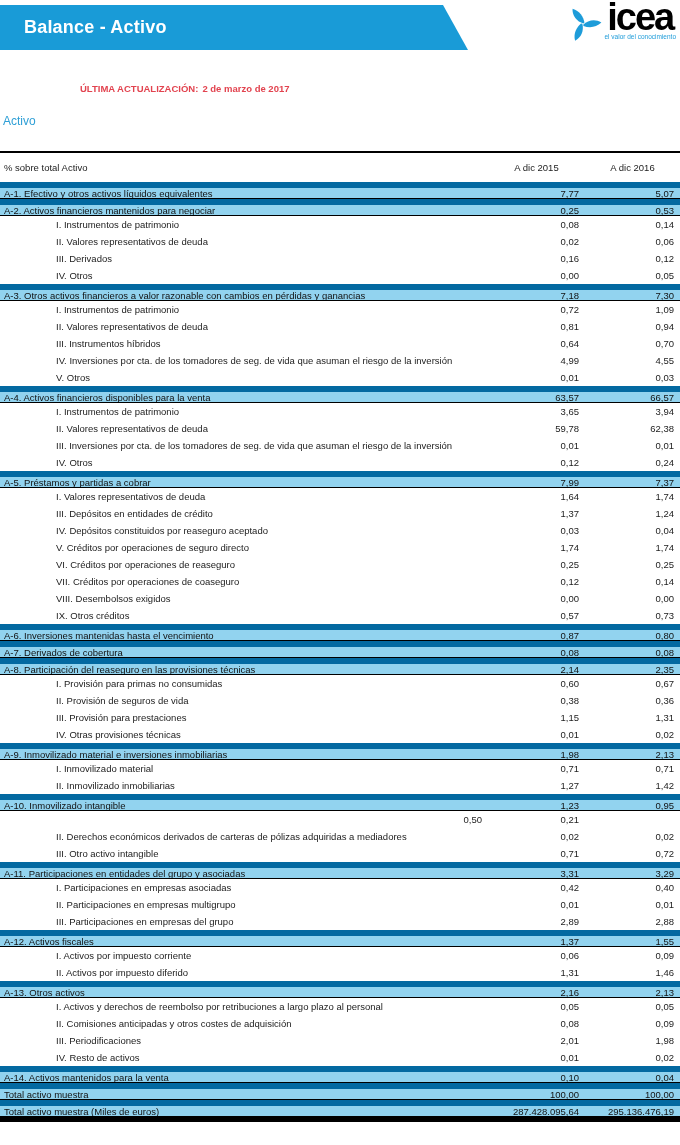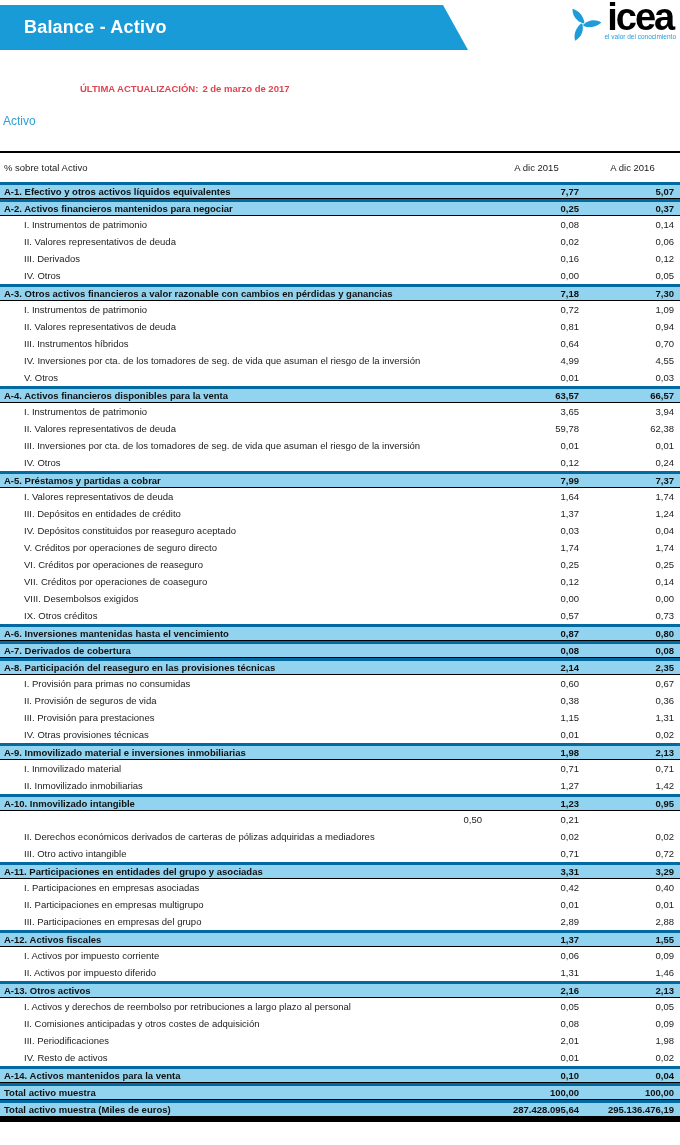--- a/index.html
+++ b/index.html
@@ -38,28 +38,28 @@
 
   .row { display:grid; grid-template-columns:1fr 97px 95px; height:17px; }
   .cell { display:flex; align-items:center; box-sizing:border-box; font-size:9.5px; overflow:hidden; white-space:nowrap; }
   .label-cell { padding-left:4px; }
   .value-cell { justify-content:flex-end; padding-right:6px; }
 
   .thead { height:29px; }
   .thead .year-cell { justify-content:center; color:#222; }
   .thead .label-cell { color:#222; }
 
-  .row.sub .label-cell { padding-left:24px; }
+  .row.sub .label-cell { padding-left:56px; }
   .row.sub .cell { color:#222; }
 
   .row.section .cell, .row.total .cell {
     background:#92D3EF;
-    border-top:3px solid #0369a1;
+    border-top:6px solid #0369a1;
     border-bottom:1px solid #000;
-    font-weight:bold;
+    font-weight:normal;
     color:#111;
     text-align:right;
   }
 </style>
 </head>
 <body>
 
 <div class="page">
 
   <div class="band">
@@ -96,21 +96,21 @@
     <div id="table-body">
   <div class="row section">
     <div class="cell label-cell">A-1. Efectivo y otros activos líquidos equivalentes</div>
     <div class="cell value-cell">7,77</div>
     <div class="cell value-cell">5,07</div>
   </div>
 
   <div class="row section">
     <div class="cell label-cell">A-2. Activos financieros mantenidos para negociar</div>
     <div class="cell value-cell">0,25</div>
-    <div class="cell value-cell">0,37</div>
+    <div class="cell value-cell">0,53</div>
   </div>
 
   <div class="row sub">
     <div class="cell label-cell">I. Instrumentos de patrimonio</div>
     <div class="cell value-cell">0,08</div>
     <div class="cell value-cell">0,14</div>
   </div>
 
   <div class="row sub">
     <div class="cell label-cell">II. Valores representativos de deuda</div>

